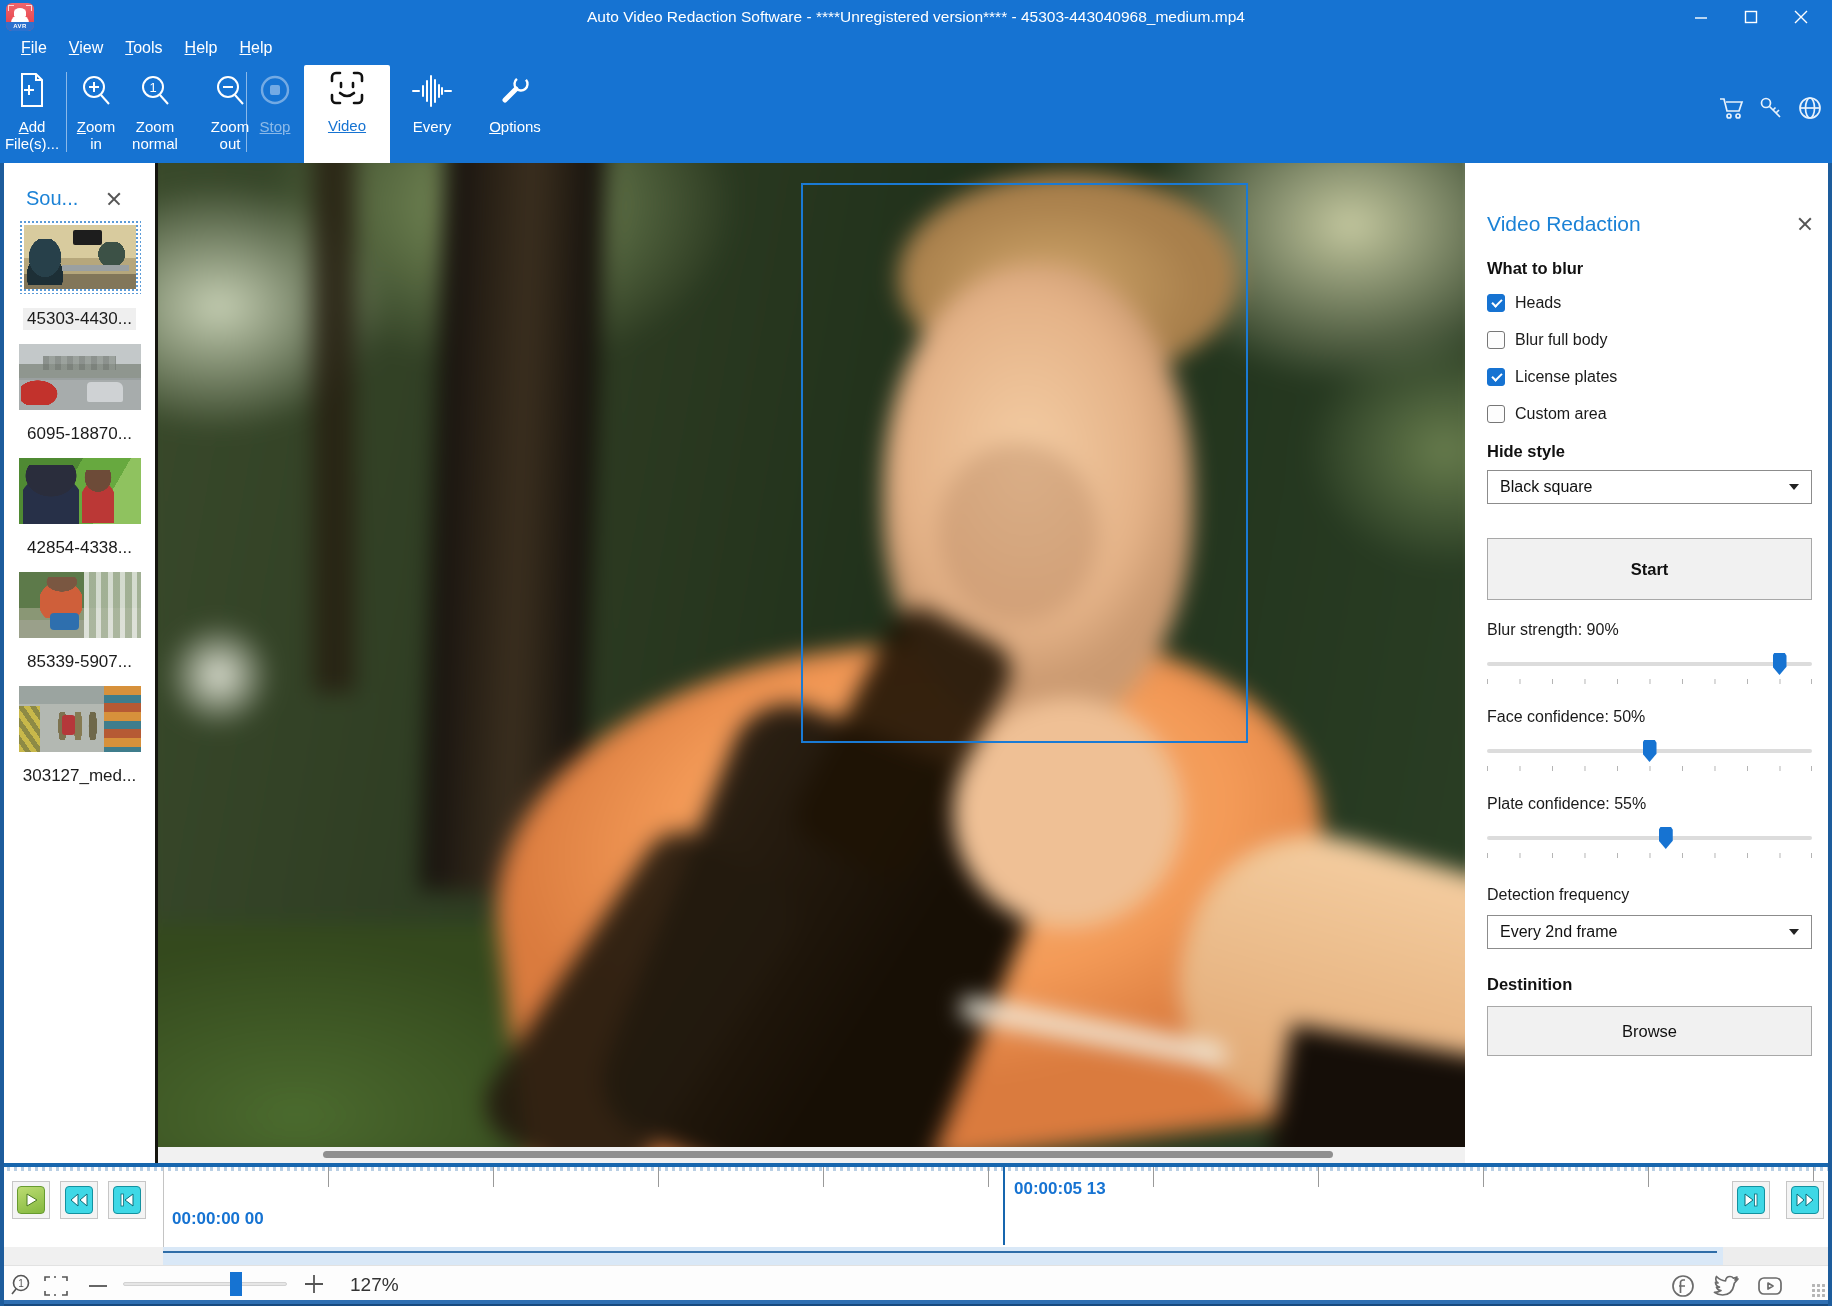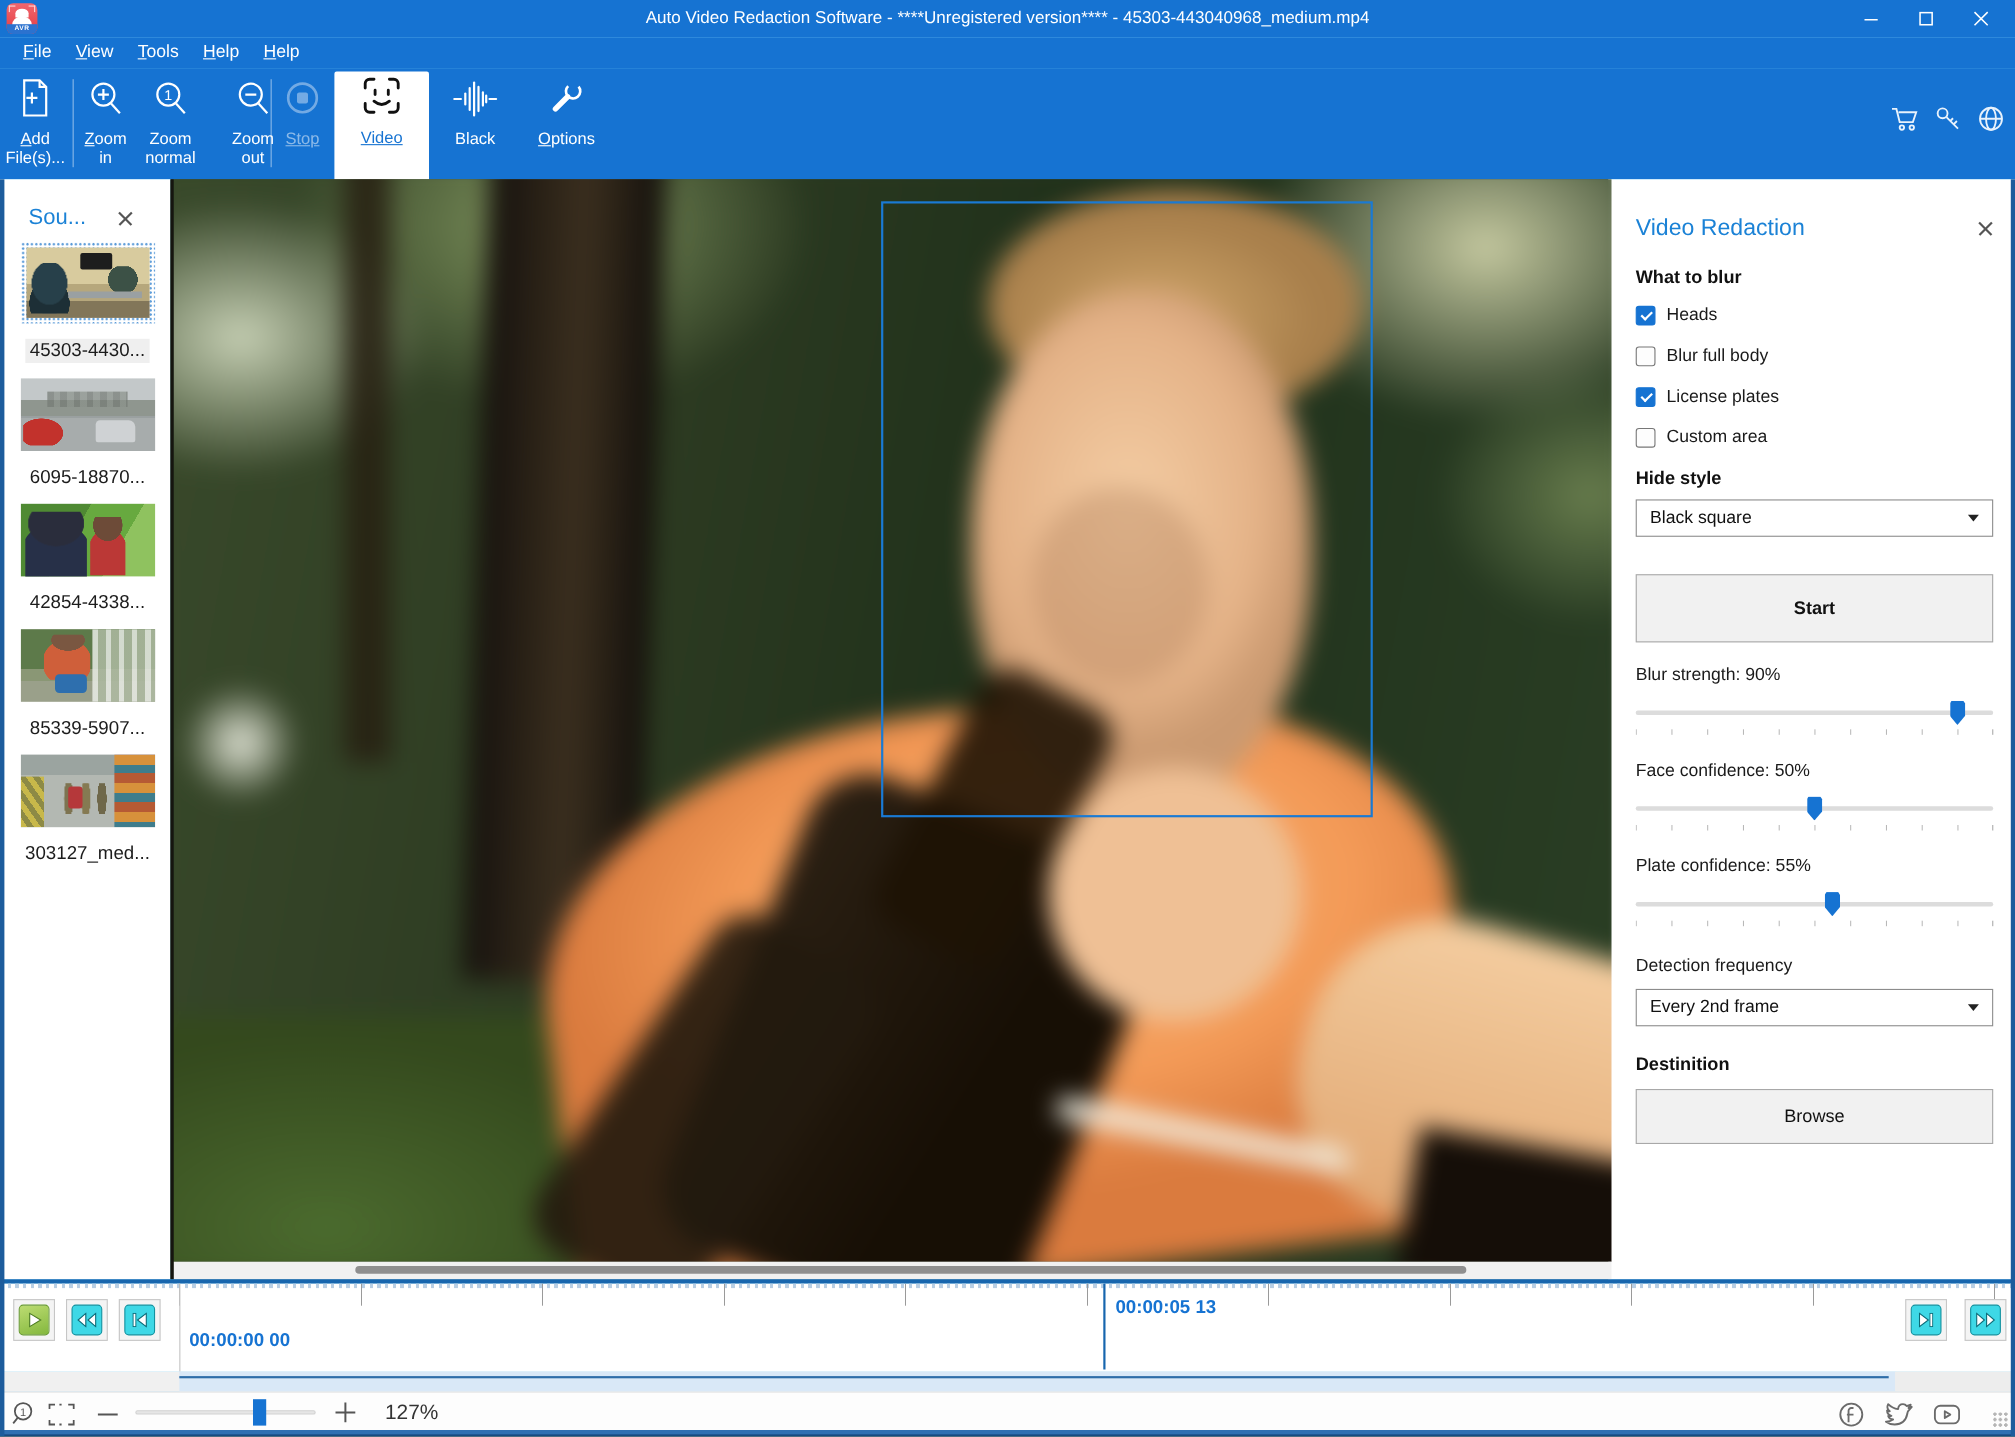--- a/index.html
+++ b/index.html
@@ -126,21 +126,21 @@
     transform:rotate(16deg);background:linear-gradient(180deg,#f2cda2,#dfa877);}
   .sc-cuff{position:absolute;left:820px;top:878px;width:270px;height:22px;border-radius:12px;
     transform:rotate(11deg);background:#f3f1e6;opacity:.9;}
   .sc-dark{position:absolute;left:1140px;top:900px;width:230px;height:140px;transform:rotate(10deg);background:#150e08;}
   .detect-rect{position:absolute;left:643px;top:20px;width:447px;height:560px;border:2px solid #1a7ad4;}
   .hscroll{position:absolute;left:0;bottom:0;width:1307px;height:16px;background:#f1f1f1;}
   .hscroll .thumbbar{position:absolute;left:165px;top:4px;width:1010px;height:7px;border-radius:4px;background:#8f8f8f;}
 
   
   .panel{width:370px;height:1000px;background:#fff;border-left:1px solid #cfcfcf;padding:0 20px 0 24px;flex:none;}
-  .p-head{display:flex;align-items:center;justify-content:space-between;margin-top:30px;height:30px;}
+  .p-head{display:flex;align-items:center;justify-content:space-between;margin-top:46px;height:30px;}
   .p-title{color:#1b82d6;font-size:21px;}
   .p-sec{font-size:16.5px;font-weight:bold;color:#111;}
   .cb-row{display:flex;align-items:center;margin-top:13px;height:24px;}
   .checkbox{width:18px;height:18px;border:1.5px solid #777;border-radius:3px;margin-right:10px;position:relative;background:#fdfdfd;flex:none;}
   .checkbox.checked{background:#1673d2;border-color:#1673d2;}
   .checkbox.checked::after{content:"";position:absolute;left:4px;top:4px;width:8px;height:4px;
     border-left:2px solid #fff;border-bottom:2px solid #fff;transform:rotate(-45deg);}
   .cb-label{font-size:16px;color:#1a1a1a;}
   .selectbox{margin-top:9px;height:34px;border:1px solid #8c8c8c;background:#fff;display:flex;align-items:center;
     justify-content:space-between;padding:0 12px;font-size:16px;color:#111;}
@@ -330,21 +330,21 @@
               <line x1="34" y1="18" x2="40" y2="18"></line>
           <line x1="12" y1="13" x2="12" y2="23"></line>
               <line x1="16" y1="8" x2="16" y2="28"></line>
           <line x1="20" y1="3" x2="20" y2="33"></line>
               <line x1="24" y1="7" x2="24" y2="29"></line>
           <line x1="28" y1="12" x2="28" y2="24"></line>
               <line x1="31" y1="15" x2="31" y2="21"></line>
         </svg>
       </span>
         </div>
-      <div class="lb">Black</div>
+      <div class="lb">Every</div>
     </div>
 
     <div class="tbtn" style="left:478px;width:74px;">
       <div class="ic">
           <span>
         <svg width="36" height="36" viewBox="0 0 36 36" fill="none" stroke="#fff">
           <circle cx="24" cy="11" r="6.5" stroke-width="2.4" stroke-dasharray="30 11" transform="rotate(-40 24 11)"></circle>
           <line x1="19" y1="16" x2="8" y2="27" stroke-width="5" stroke-linecap="round"></line>
         </svg>
       </span>

